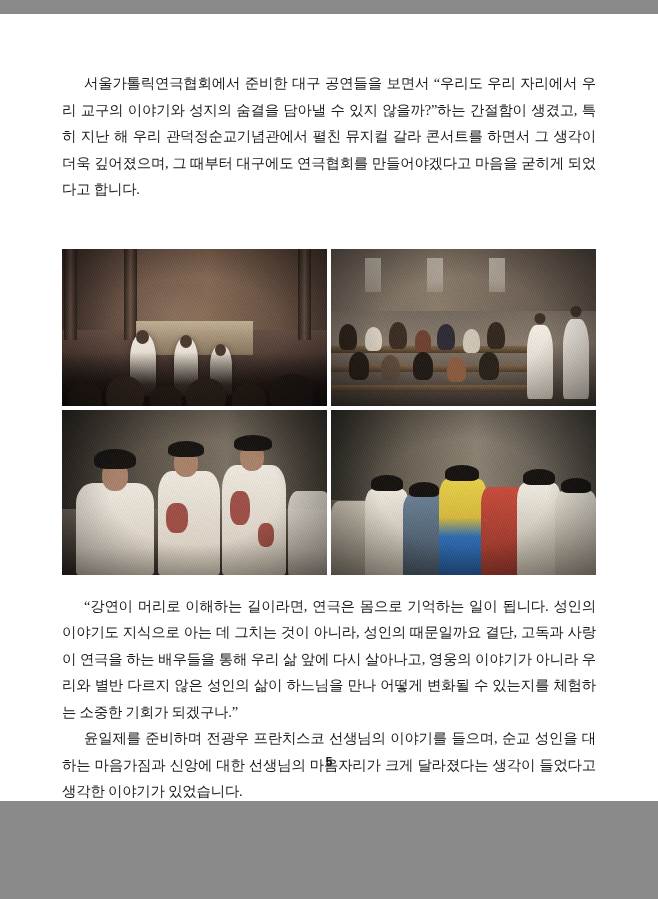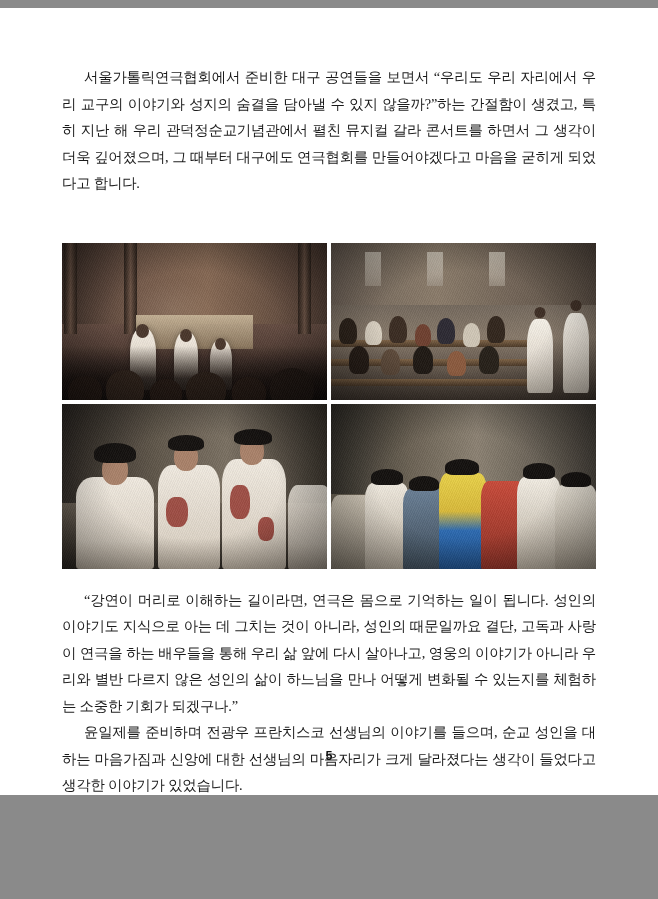--- a/index.html
+++ b/index.html
@@ -5,21 +5,21 @@
   html, body {
     margin: 0;
     padding: 0;
     background: #8a8a8a;
   }
   .page {
     position: relative;
     width: 658px;
     height: 787px;
     background: #ffffff;
-    margin: 8px auto;
+    margin: 14px auto;
     overflow: hidden;
     font-family: "Liberation Serif", "DejaVu Serif", serif;
     color: #1a1a1a;
   }
   .content {
     position: absolute;
     left: 62px;
     top: 56px;
     width: 534px;
   }

